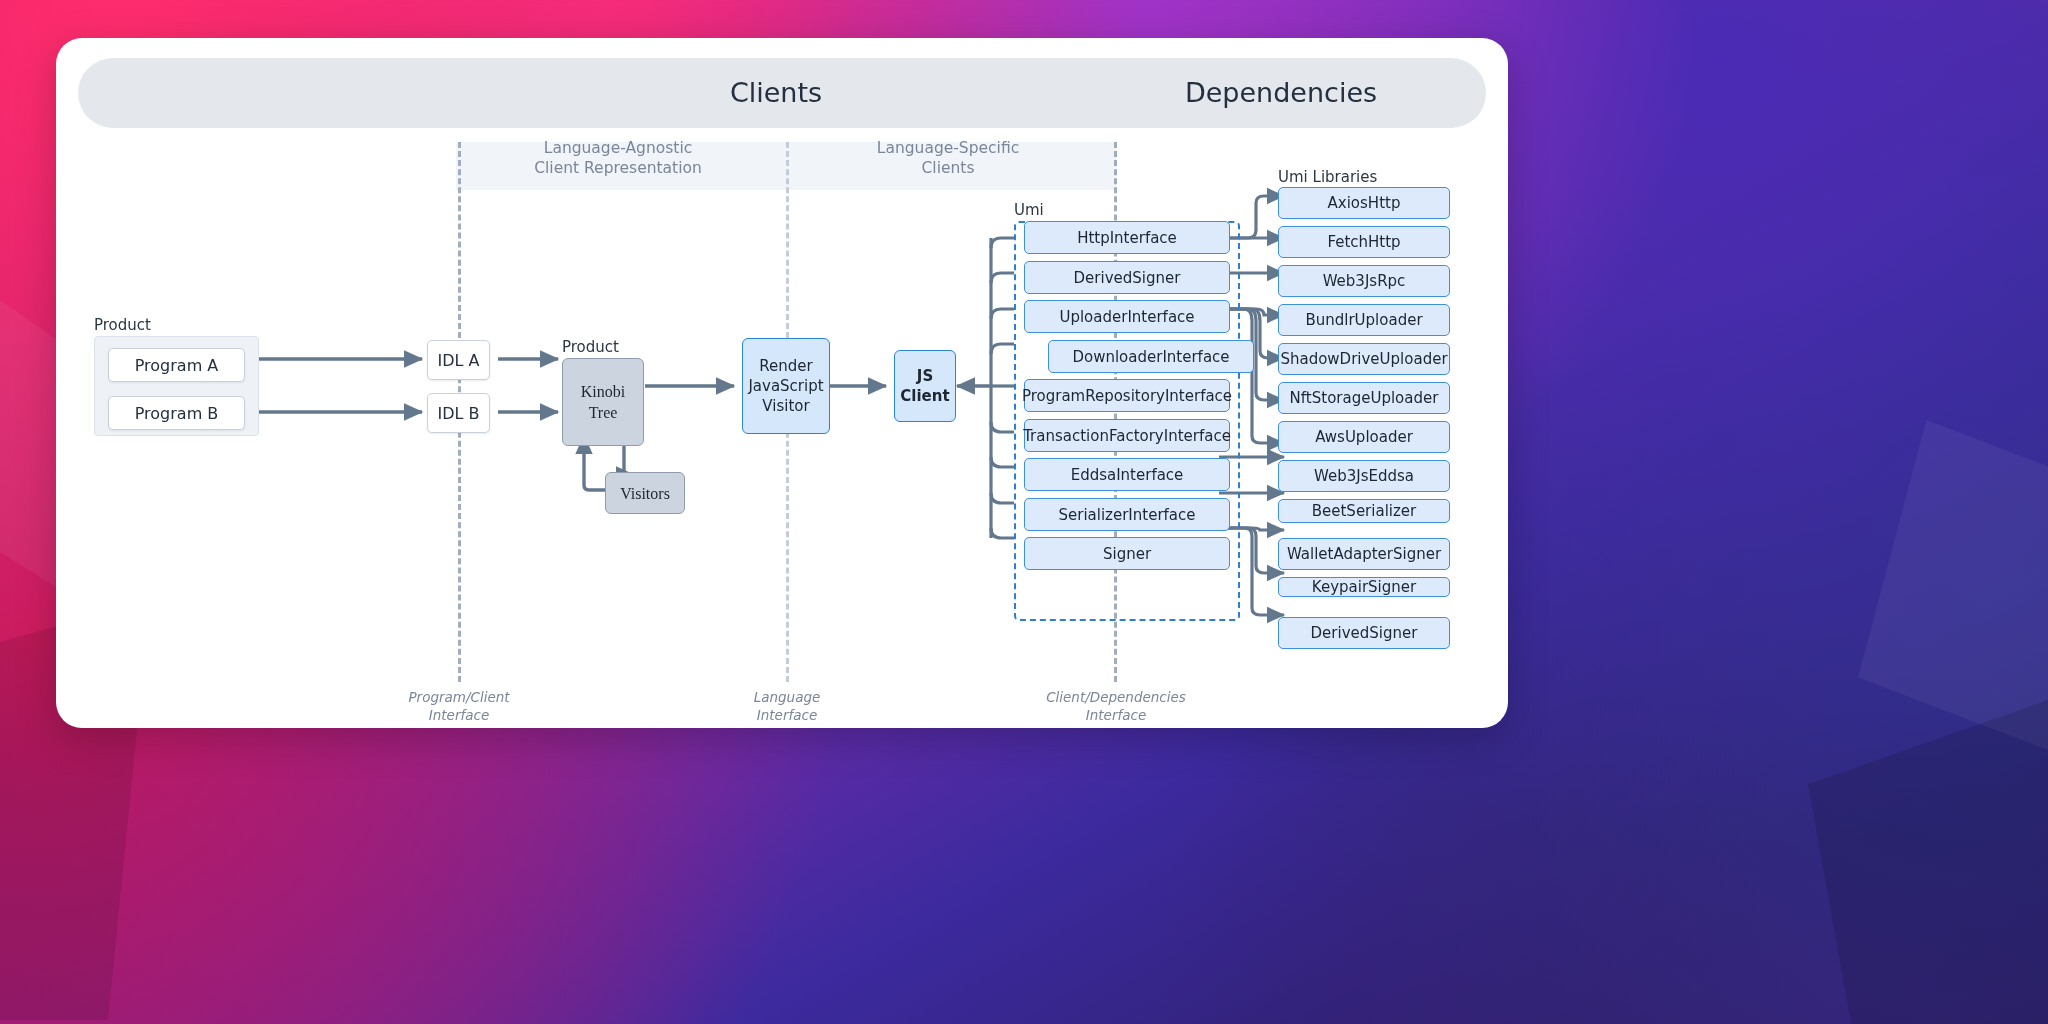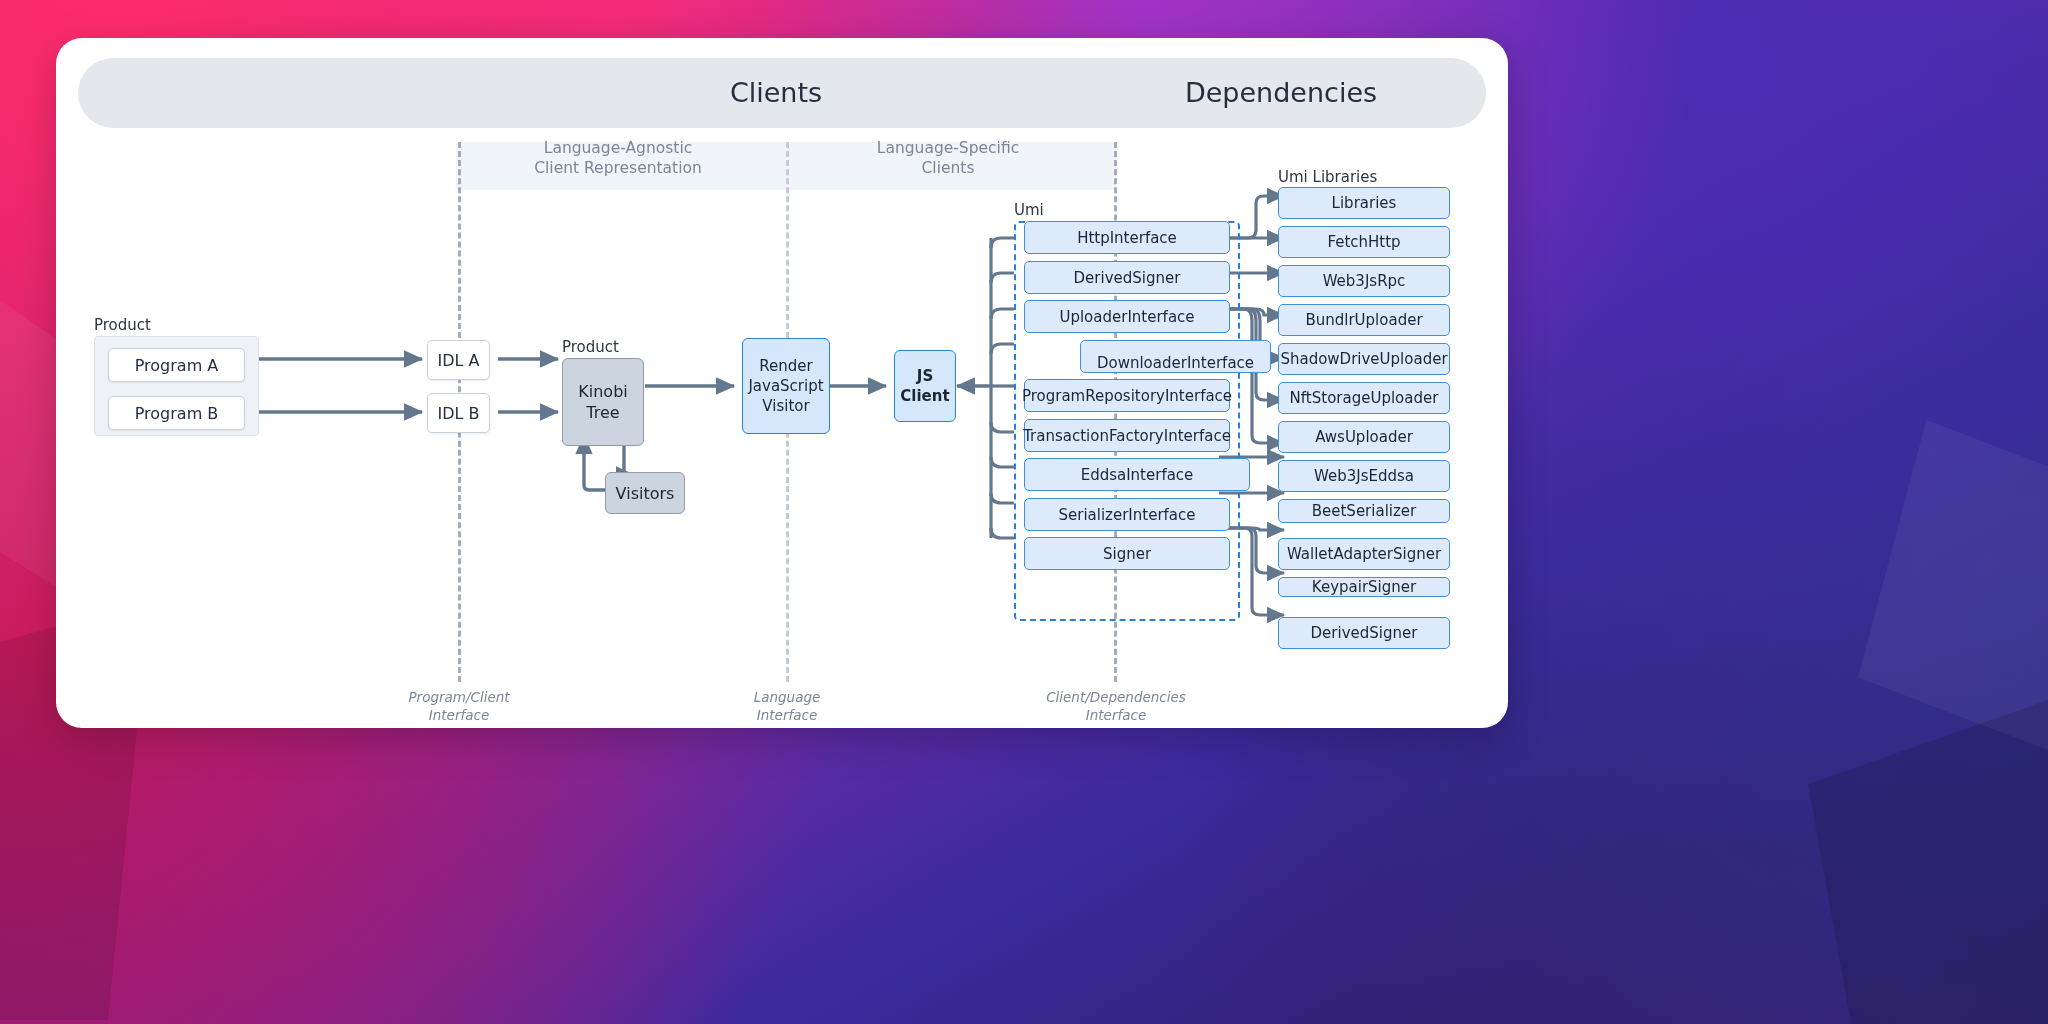--- a/index.html
+++ b/index.html
@@ -72,21 +72,21 @@
   .node{position:absolute;box-sizing:border-box;display:flex;
     align-items:center;justify-content:center;text-align:center;}
 
   .grp-product{background:#eef2f7;border:1px solid #dbe2ea;border-radius:4px;}
   .grp-caption{position:absolute;font-size:15px;color:#2c3744;}
 
   .white-box{background:#fff;border:1px solid #c9d2dc;border-radius:5px;
     font-size:16px;color:#24303f;box-shadow:0 1px 2px rgba(40,55,75,.10);justify-content:center;}
 
   .grey-box{background:#ccd5df;border:1px solid #8e9cab;border-radius:6px;
-    font-size:16px;color:#1d2632;line-height:21px;}
+    font-size:16px;color:#1d2632;line-height:21px;font-family:Liberation Serif, serif;}
 
   .blue-box{background:#d5e8fb;border:1.6px solid #2b83d6;border-radius:6px;
     font-size:15px;color:#1d2632;line-height:20px;}
 
   .blue-light{background:#dceafc;border:1.4px solid #3d90de;border-radius:5px;
     font-size:15px;color:#1d2632;}
 
   .umi-frame{position:absolute;box-sizing:border-box;
     border:2px dashed #2b7fd4;border-radius:5px;background:transparent;}
   .umi-cap{position:absolute;font-size:15px;color:#2c3744;}
@@ -243,43 +243,43 @@
 
       <div class="node blue-light" style="left:968px;top:183px;width:206px;height:33px;">
         <span>HttpInterface</span>
       </div>
       <div class="node blue-light" style="left:968px;top:223px;width:206px;height:33px;">
         <span>DerivedSigner</span>
       </div>
       <div class="node blue-light" style="left:968px;top:262px;width:206px;height:33px;">
         <span>UploaderInterface</span>
       </div>
-      <div class="node blue-light" style="left:1024px;top:302px;width:191px;height:33px;align-items:flex-end;">
+      <div class="node blue-light" style="left:992px;top:302px;width:206px;height:33px;">
         <span>DownloaderInterface</span>
       </div>
       <div class="node blue-light" style="left:968px;top:341px;width:206px;height:33px;">
         <span>ProgramRepositoryInterface</span>
       </div>
       <div class="node blue-light" style="left:968px;top:381px;width:206px;height:33px;">
         <span>TransactionFactoryInterface</span>
       </div>
-      <div class="node blue-light" style="left:968px;top:420px;width:226px;height:33px;">
+      <div class="node blue-light" style="left:968px;top:420px;width:206px;height:33px;">
         <span>EddsaInterface</span>
       </div>
       <div class="node blue-light" style="left:968px;top:460px;width:206px;height:33px;">
         <span>SerializerInterface</span>
       </div>
       <div class="node blue-light" style="left:968px;top:499px;width:206px;height:33px;">
         <span>Signer</span>
       </div>
 
       <div class="lib-cap" style="left:1222px;top:130px;">Umi Libraries</div>
 
       <div class="node blue-light" style="left:1222px;top:149px;width:172px;height:32px;">
-        <span>Libraries</span>
+        <span>AxiosHttp</span>
       </div>
       <div class="node blue-light" style="left:1222px;top:188px;width:172px;height:32px;">
         <span>FetchHttp</span>
       </div>
       <div class="node blue-light" style="left:1222px;top:227px;width:172px;height:32px;">
         <span>Web3JsRpc</span>
       </div>
       <div class="node blue-light" style="left:1222px;top:266px;width:172px;height:32px;">
         <span>BundlrUploader</span>
       </div>

